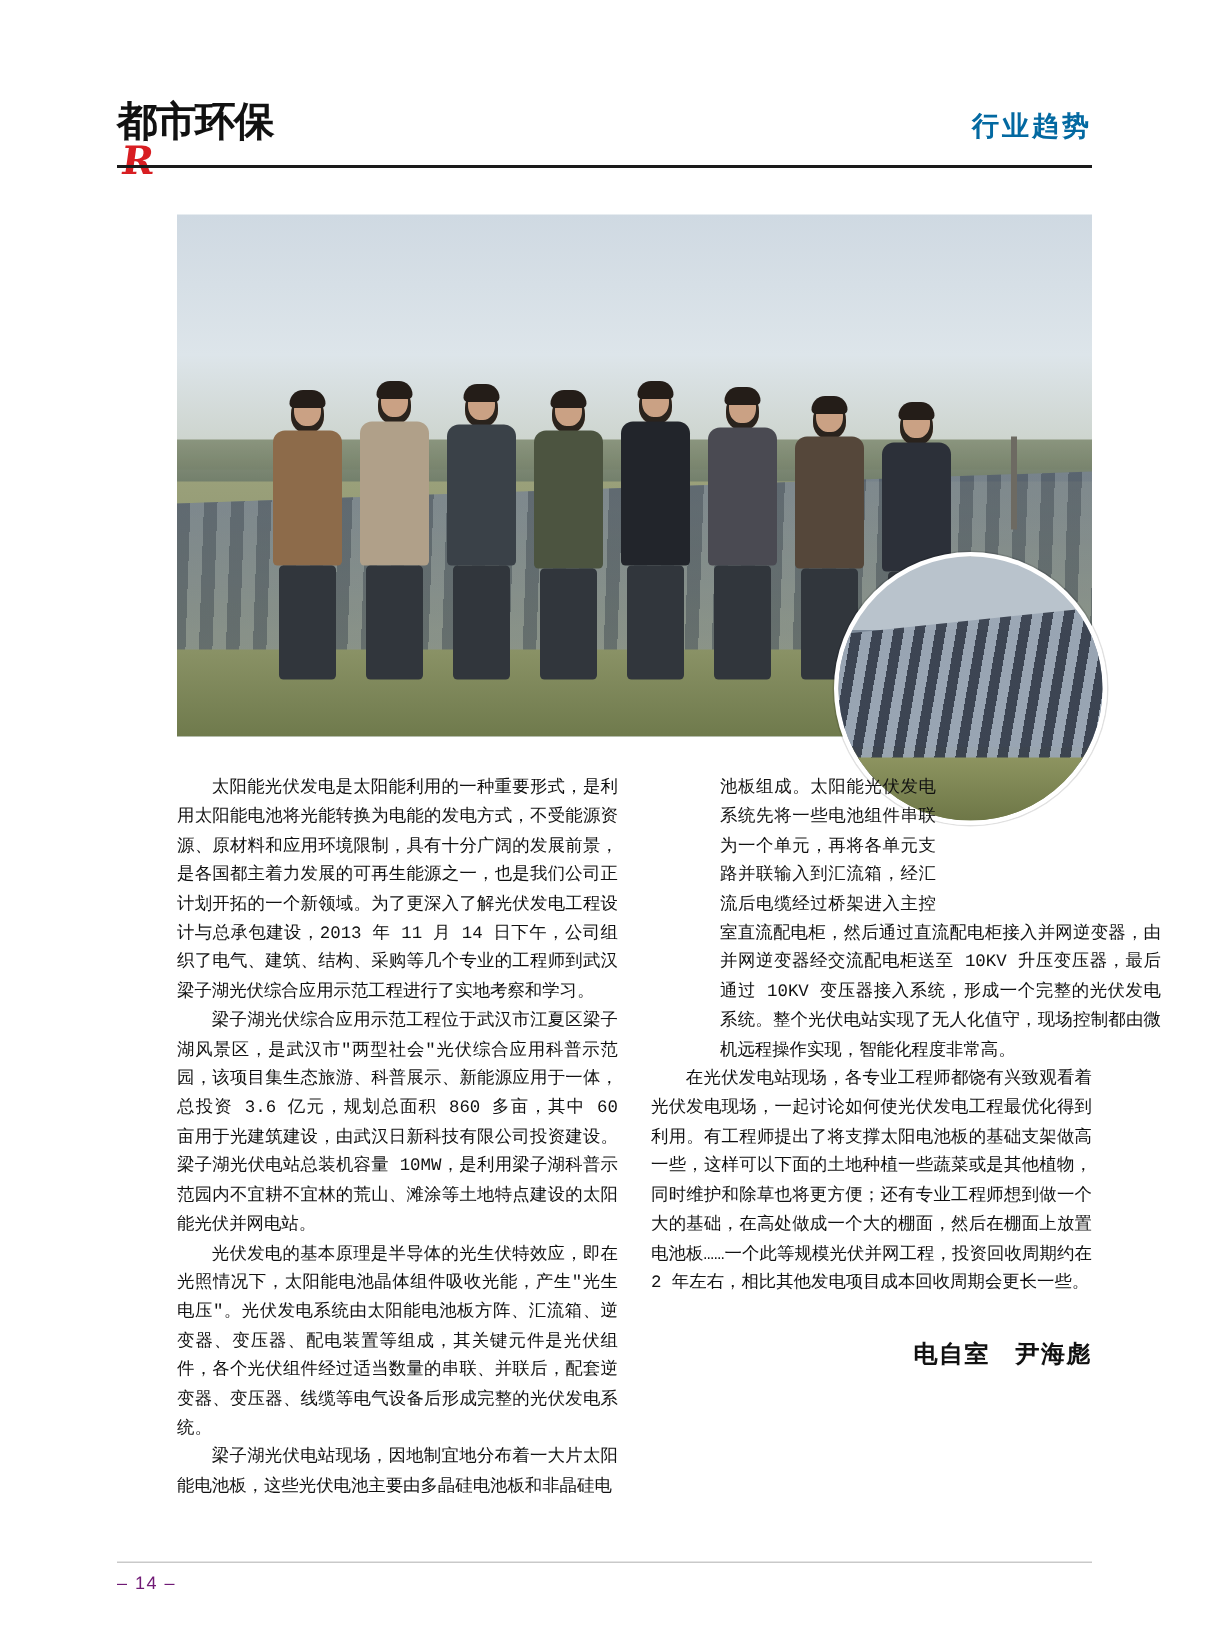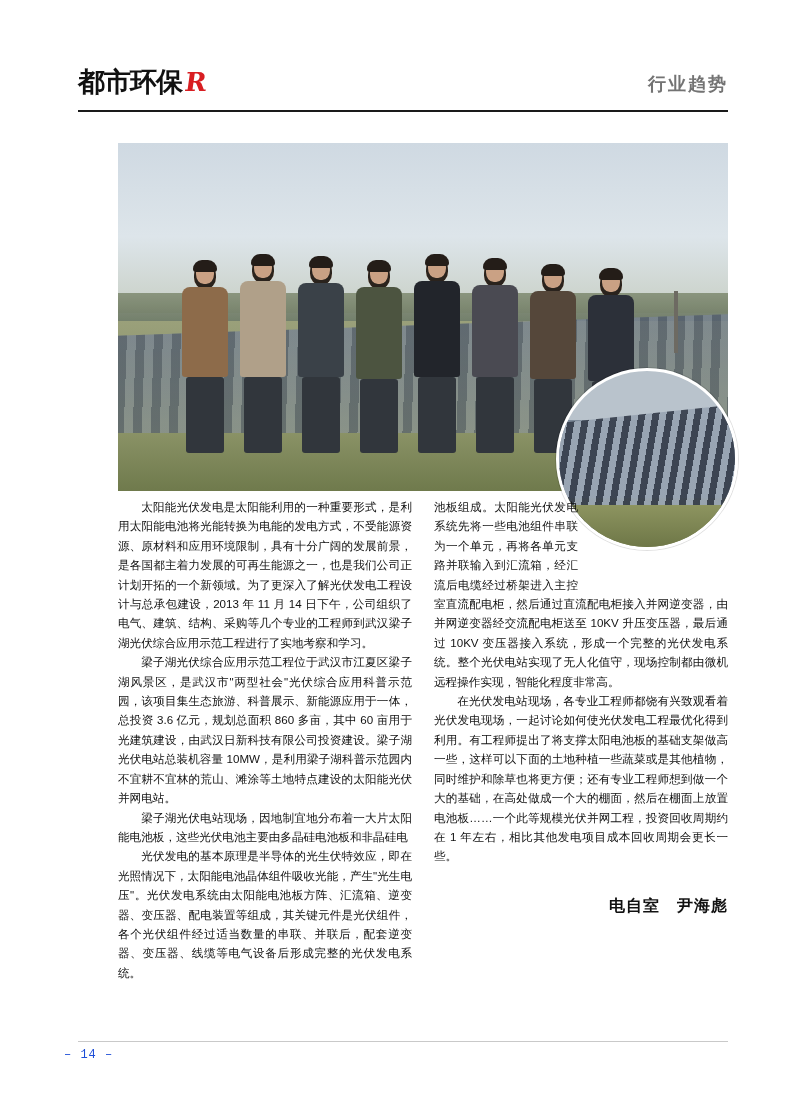--- a/index.html
+++ b/index.html
@@ -29,21 +29,21 @@
     left: 78px;
     top: 68px;
     width: 650px;
     height: 42px;
   }
   .logo-block {
     position: absolute;
     left: 0;
     top: 0;
     display: flex;
-    align-items: center;
+    flex-direction: column;
   }
   .logo-text {
     font-family: "DejaVu Sans", sans-serif;
     font-size: 27px;
     font-weight: bold;
     letter-spacing: -1px;
     color: #111;
     line-height: 1;
   }
   .logo-mark {
@@ -54,21 +54,21 @@
     color: #d81e22;
     line-height: 1;
     transform: skewX(-8deg);
   }
   .section-label {
     position: absolute;
     right: 0;
     top: 4px;
     font-size: 18px;
     font-weight: bold;
-    color: #737373;
+    color: #0369a1;
     letter-spacing: 2px;
   }
   .header-rule {
     position: absolute;
     left: 78px;
     top: 110px;
     width: 650px;
     height: 2px;
     background: #1a1a1a;
   }
@@ -222,53 +222,54 @@
     left: 0;
     bottom: 0;
     width: 100%;
     height: 42px;
     background: linear-gradient(#8d9460, #6e7747);
   }
 
   
   .col {
     position: absolute;
-    top: 497px;
+    top: 516px;
     width: 294px;
     font-size: 11.6px;
     line-height: 19.4px;
     color: #111;
     text-align: justify;
-    font-family: Liberation Sans, sans-serif;
+    font-family: Liberation Mono, monospace;
   }
   .col p {
     margin: 0;
     text-indent: 2em;
   }
   .col-left { left: 118px; }
   .col-right { left: 434px; }
   .wrap-right p.first {
     text-indent: 0;
+    margin-left: 46px;
   }
   .byline {
     margin-top: 30px;
     text-align: right;
     font-weight: bold;
     font-size: 16px;
     letter-spacing: 1px;
   }
 
   .folio {
     position: absolute;
-    left: 64px;
+    left: 78px;
     bottom: 38px;
     font-size: 12px;
-    color: #1d4ed8;
+    color: #701a75;
     letter-spacing: 1px;
-    font-family: Liberation Mono, monospace;
+    font-family: Liberation Sans, sans-serif;
   }
   .folio-rule {
     position: absolute;
     left: 78px;
     bottom: 58px;
     width: 650px;
     height: 1px;
     background: #c9c9c9;
   }
 </style>
@@ -349,26 +350,26 @@
   </div>
 
   <div class="circle-inset" style="position:absolute; left:556px; top:368px; right:auto; bottom:auto;">
     <div class="rows"></div>
     <div class="grass"></div>
   </div>
 
   <div class="col col-left">
     <p>太阳能光伏发电是太阳能利用的一种重要形式，是利用太阳能电池将光能转换为电能的发电方式，不受能源资源、原材料和应用环境限制，具有十分广阔的发展前景，是各国都主着力发展的可再生能源之一，也是我们公司正计划开拓的一个新领域。为了更深入了解光伏发电工程设计与总承包建设，2013 年 11 月 14 日下午，公司组织了电气、建筑、结构、采购等几个专业的工程师到武汉梁子湖光伏综合应用示范工程进行了实地考察和学习。</p>
     <p>梁子湖光伏综合应用示范工程位于武汉市江夏区梁子湖风景区，是武汉市"两型社会"光伏综合应用科普示范园，该项目集生态旅游、科普展示、新能源应用于一体，总投资 3.6 亿元，规划总面积 860 多亩，其中 60 亩用于光建筑建设，由武汉日新科技有限公司投资建设。梁子湖光伏电站总装机容量 10MW，是利用梁子湖科普示范园内不宜耕不宜林的荒山、滩涂等土地特点建设的太阳能光伏并网电站。</p>
+    <p>光伏发电的基本原理是半导体的光生伏特效应，即在光照情况下，太阳能电池晶体组件吸收光能，产生"光生电压"。光伏发电系统由太阳能电池板方阵、汇流箱、逆变器、变压器、配电装置等组成，其关键元件是光伏组件，各个光伏组件经过适当数量的串联、并联后，配套逆变器、变压器、线缆等电气设备后形成完整的光伏发电系统。</p>
     <p>梁子湖光伏电站现场，因地制宜地分布着一大片太阳能电池板，这些光伏电池主要由多晶硅电池板和非晶硅电</p>
-    <p>光伏发电的基本原理是半导体的光生伏特效应，即在光照情况下，太阳能电池晶体组件吸收光能，产生"光生电压"。光伏发电系统由太阳能电池板方阵、汇流箱、逆变器、变压器、配电装置等组成，其关键元件是光伏组件，各个光伏组件经过适当数量的串联、并联后，配套逆变器、变压器、线缆等电气设备后形成完整的光伏发电系统。</p>
   </div>
 
   <div class="col col-right wrap-right">
     <div style="float:right; width:0; height:86px;"></div>
     <p class="first" style="width:294px;"><span style="float: right; width: 150px; height: 86px;"></span>池板组成。太阳能光伏发电系统先将一些电池组件串联为一个单元，再将各单元支路并联输入到汇流箱，经汇流后电缆经过桥架进入主控室直流配电柜，然后通过直流配电柜接入并网逆变器，由并网逆变器经交流配电柜送至 10KV 升压变压器，最后通过 10KV 变压器接入系统，形成一个完整的光伏发电系统。整个光伏电站实现了无人化值守，现场控制都由微机远程操作实现，智能化程度非常高。</p>
-    <p>在光伏发电站现场，各专业工程师都饶有兴致观看着光伏发电现场，一起讨论如何使光伏发电工程最优化得到利用。有工程师提出了将支撑太阳电池板的基础支架做高一些，这样可以下面的土地种植一些蔬菜或是其他植物，同时维护和除草也将更方便；还有专业工程师想到做一个大的基础，在高处做成一个大的棚面，然后在棚面上放置电池板……一个此等规模光伏并网工程，投资回收周期约在 1 年左右，相比其他发电项目成本回收周期会更长一些。</p>
+    <p>在光伏发电站现场，各专业工程师都饶有兴致观看着光伏发电现场，一起讨论如何使光伏发电工程最优化得到利用。有工程师提出了将支撑太阳电池板的基础支架做高一些，这样可以下面的土地种植一些蔬菜或是其他植物，同时维护和除草也将更方便；还有专业工程师想到做一个大的基础，在高处做成一个大的棚面，然后在棚面上放置电池板……一个此等规模光伏并网工程，投资回收周期约在 2 年左右，相比其他发电项目成本回收周期会更长一些。</p>
     <div class="byline">电自室　尹海彪</div>
   </div>
 
   <div class="folio-rule"></div>
   <div class="folio">– 14 –</div>
 </div>
 
 </body></html>

